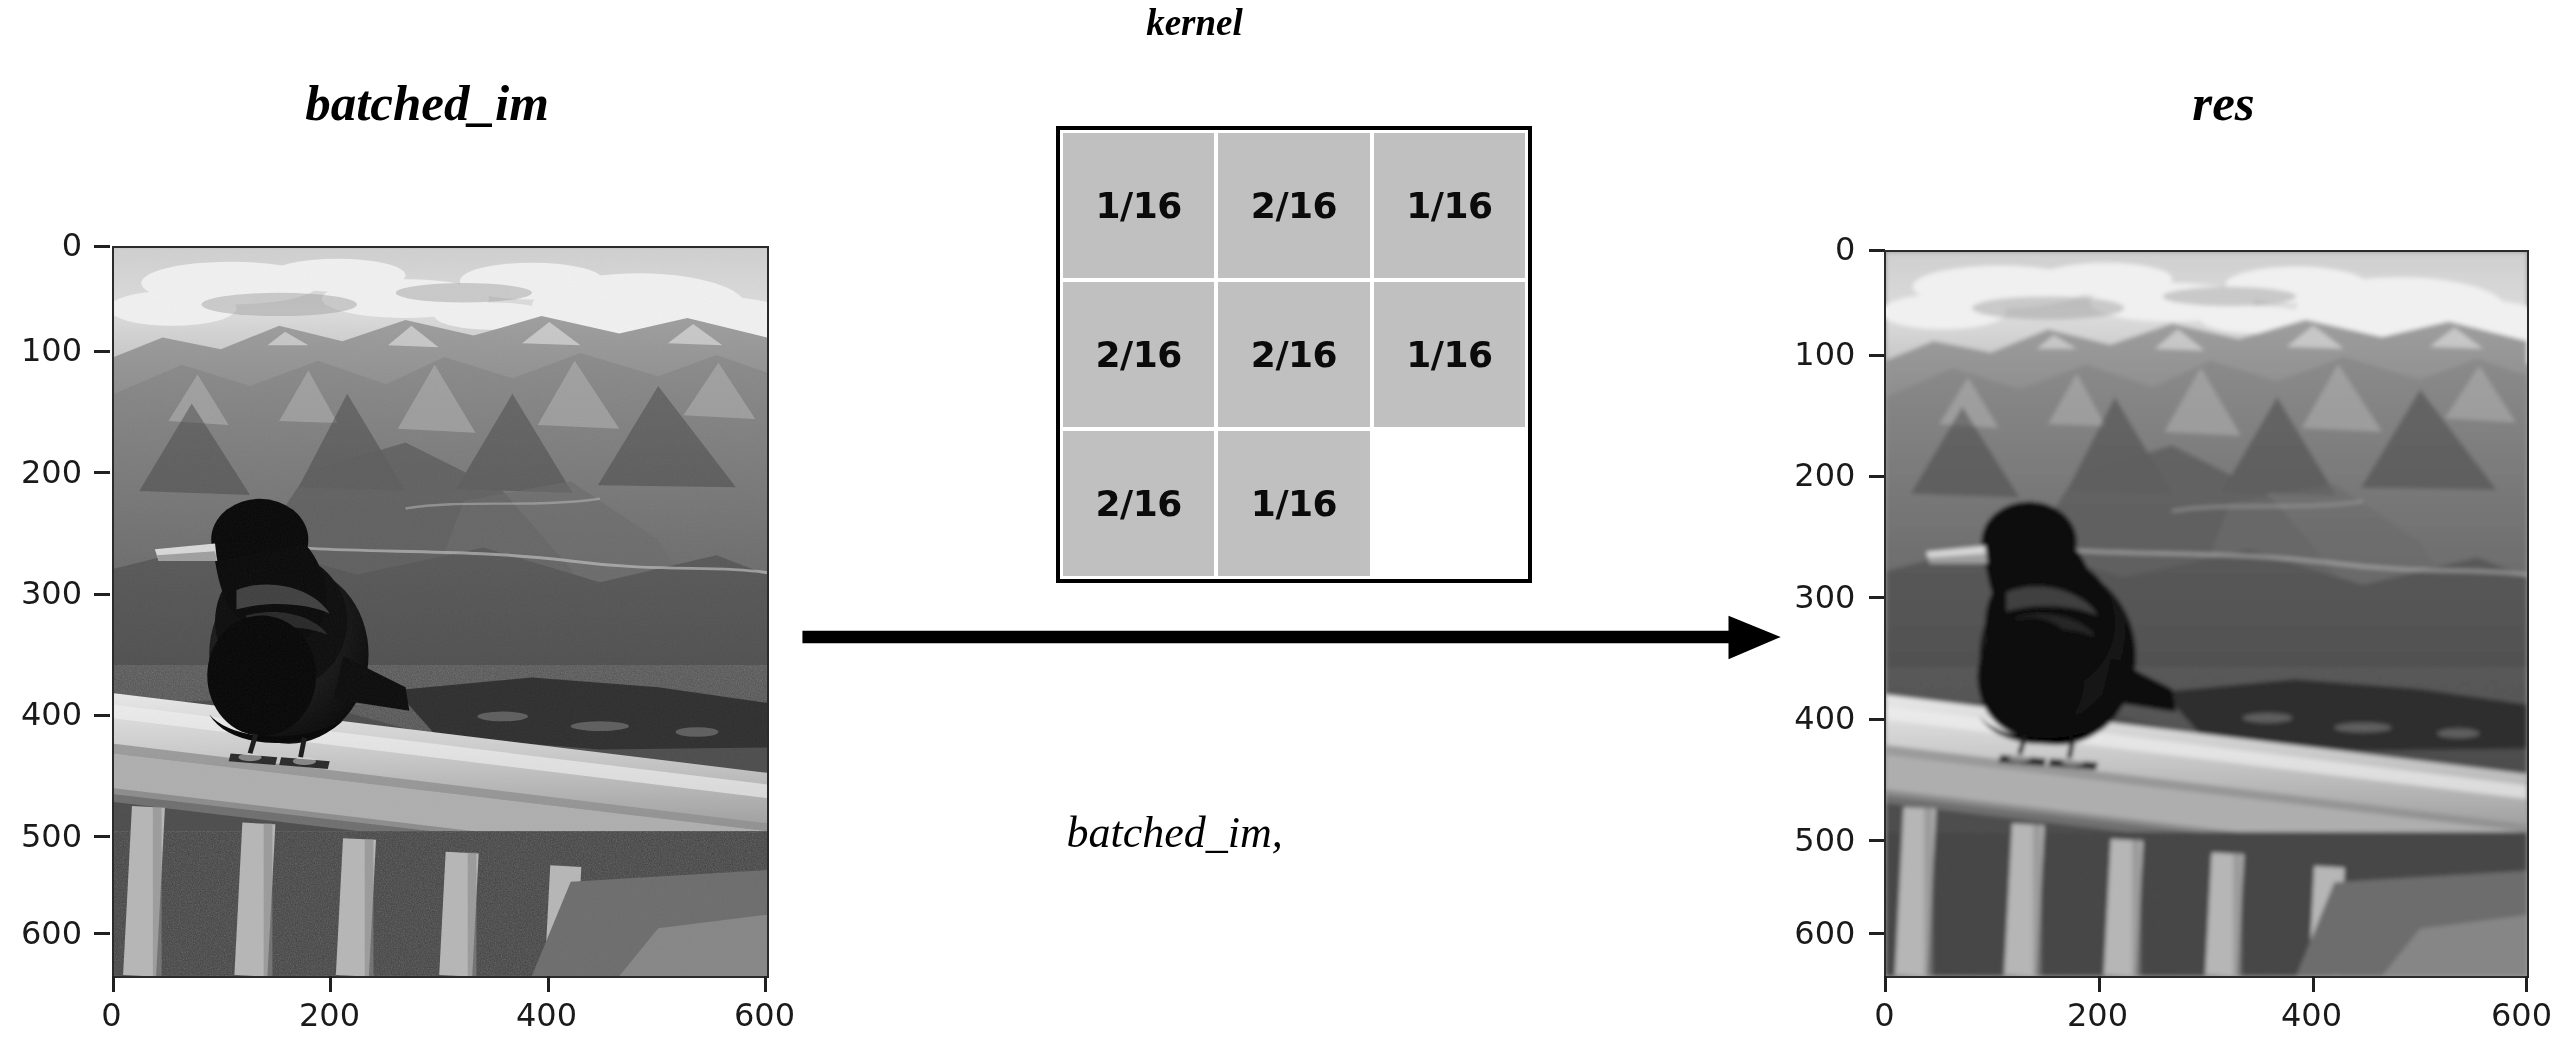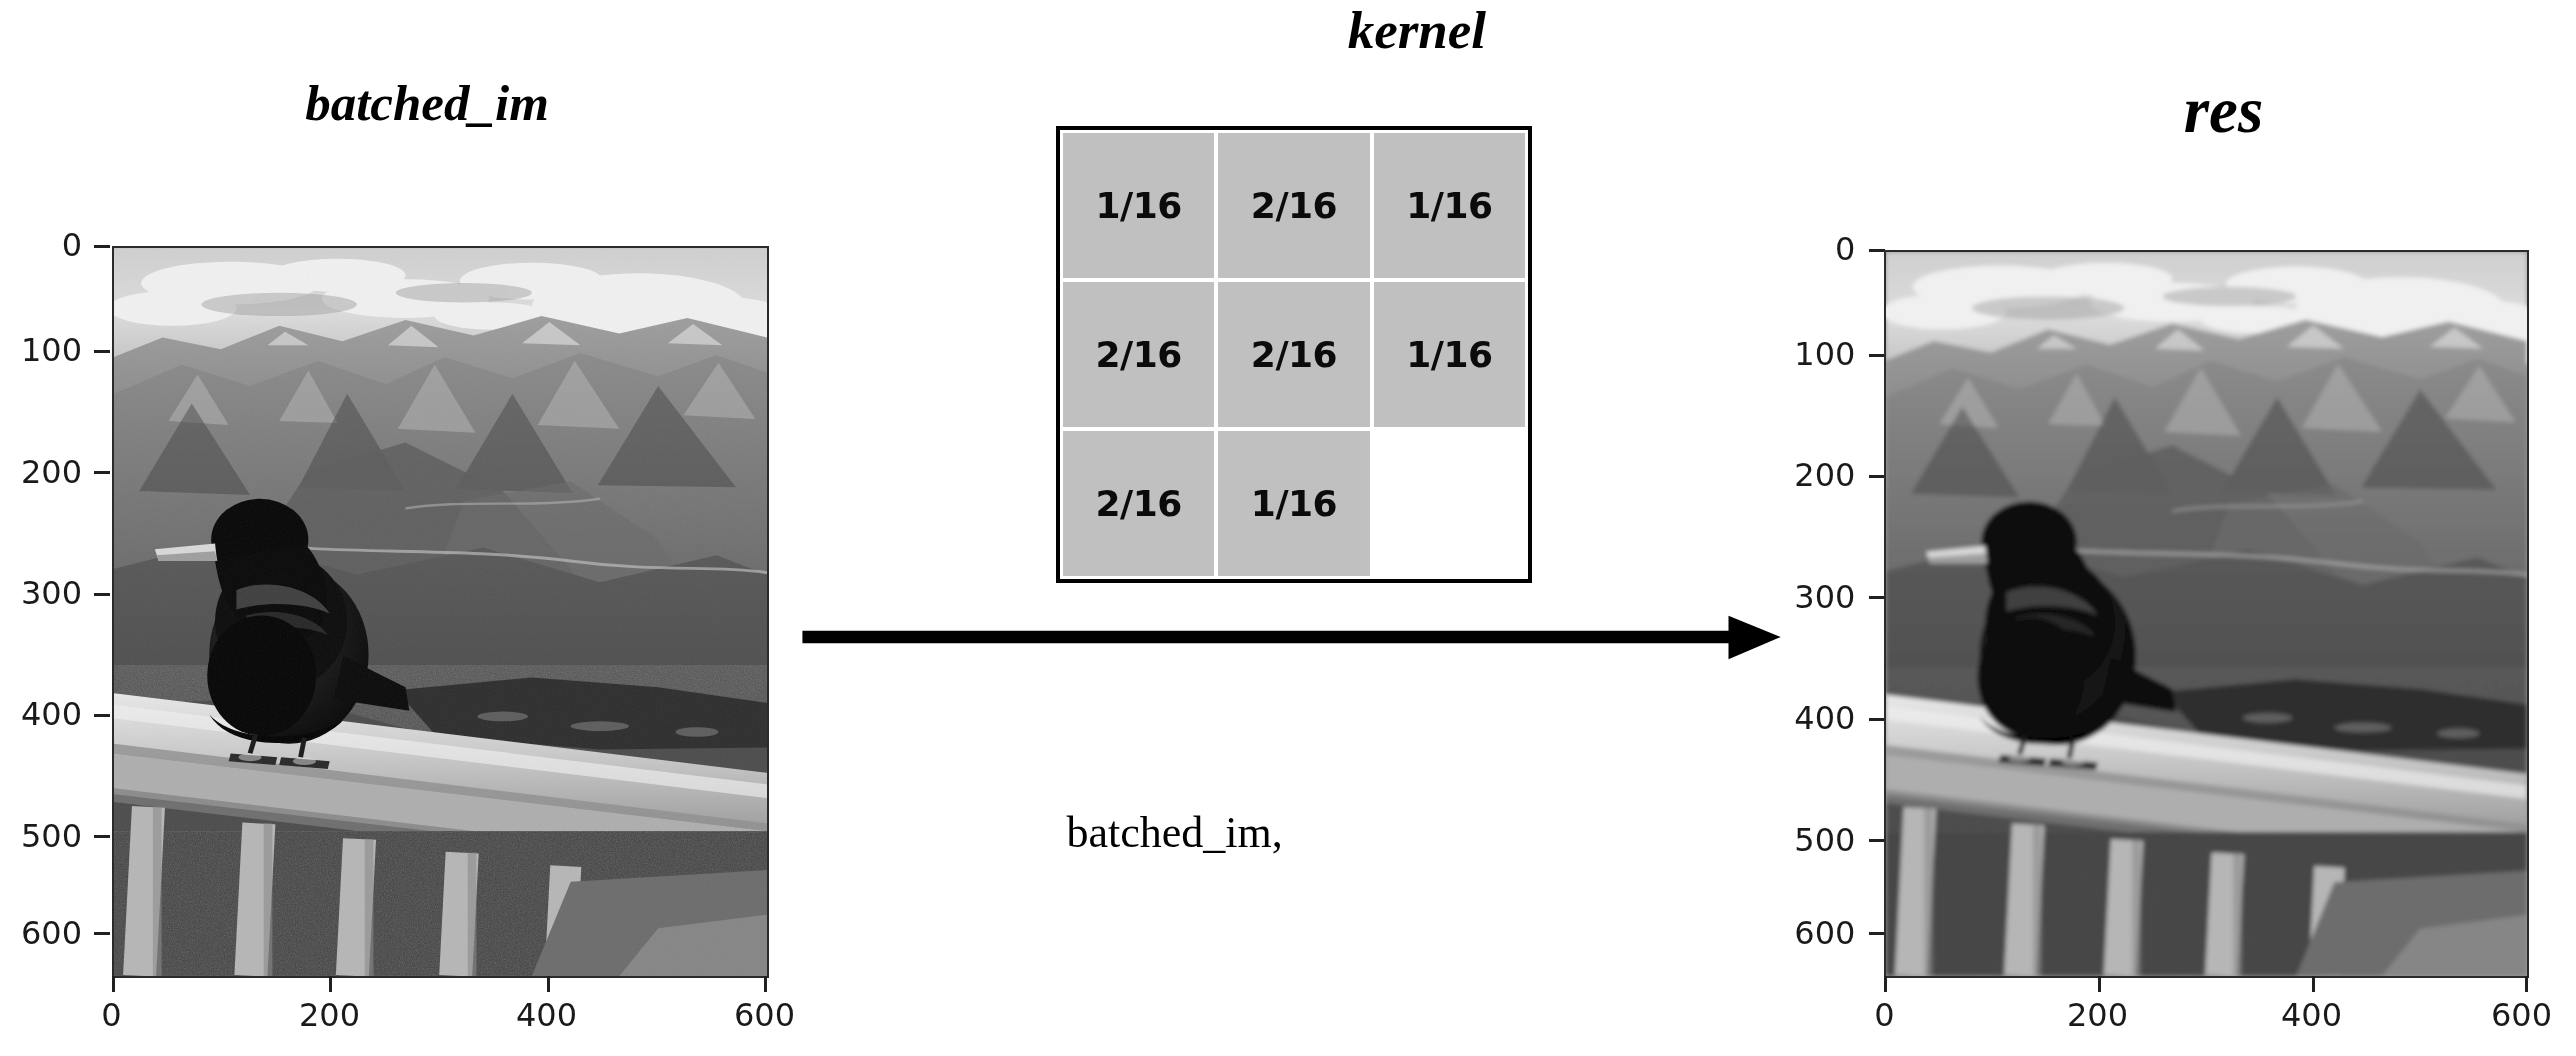--- a/index.html
+++ b/index.html
@@ -88,21 +88,21 @@
   
   .code-block {
     position: absolute;
     font-family: "Liberation Serif", serif;
     font-size: 44px;
     color: #000000;
     line-height: 1.30;
     white-space: pre;
   }
   .code-line { display: block; }
-  .code-indent { padding-left: 85px; }
+  .code-indent { padding-left: 85px; font-style: italic; }
 </style>
 </head>
 <body>
 
 <div class="abs" style="left:0px; top:0px; width:816px; height:870px;">
 
   <div class="panel-title" style="left:155px; top:78px; width:544px; position:absolute; font-size:51px;">batched_im</div>
 
   <div class="tick-label ytick" style="position:absolute; left:0px; top:229px; width:82px;">0</div>
   <div class="tick-label ytick" style="position:absolute; left:0px; top:334px; width:82px;">100</div>
@@ -299,21 +299,21 @@
   <div class="tickmark" style="left:764px; top:976px; width:2.9px; height:15.5px;"></div>
 
   <div class="tick-label xtick" style="position:absolute; left:63px; top:999px; width:97px;">0</div>
   <div class="tick-label xtick" style="position:absolute; left:281px; top:999px; width:97px;">200</div>
   <div class="tick-label xtick" style="position:absolute; left:498px; top:999px; width:97px;">400</div>
   <div class="tick-label xtick" style="position:absolute; left:716px; top:999px; width:97px;">600</div>
 </div>
 
 <div class="abs" style="left:816px; top:0px; width:971px; height:1057px;">
 
-  <div class="panel-title" style="left:87px; top:3.9px; width:583px; position:absolute; font-size:53px;text-align:right;">kernel</div>
+  <div class="panel-title" style="left:87px; top:3.9px; width:583px; position:absolute; font-size:37px;">kernel</div>
 
   <div class="kernel-box" style="left:240px; top:126px; width:476px; height:457px;">
     <div class="kernel-cell">1/16</div>
     <div class="kernel-cell">2/16</div>
     <div class="kernel-cell">1/16</div>
     <div class="kernel-cell">2/16</div>
     <div class="kernel-cell">2/16</div>
     <div class="kernel-cell">1/16</div>
     <div class="kernel-cell">2/16</div>
     <div class="kernel-cell">1/16</div>
@@ -329,21 +329,21 @@
 
 <div class="arrow-wrap" style="left:798px; top:608px; width:991px; height:58px;">
   <svg width="991" height="58" viewBox="0 0 1020 60">
     <line x1="2" y1="30" x2="965" y2="30" stroke="#000000" stroke-width="13"></line>
     <polygon points="960,8 1014,30 960,53" fill="#000000"></polygon>
   </svg>
 </div>
 
 <div class="abs" style="left:1787px; top:0px; width:789px; height:1057px;">
 
-  <div class="panel-title" style="left:291px; top:78px; width:291px; position:absolute; font-size:65px;">res</div>
+  <div class="panel-title" style="left:291px; top:78px; width:291px; position:absolute; font-size:51px;">res</div>
 
   <div class="tick-label ytick" style="position:absolute; left:-13.6px; top:233px; width:82px;">0</div>
   <div class="tick-label ytick" style="position:absolute; left:-13.6px; top:338px; width:82px;">100</div>
   <div class="tick-label ytick" style="position:absolute; left:-13.6px; top:459px; width:82px;">200</div>
   <div class="tick-label ytick" style="position:absolute; left:-13.6px; top:581px; width:82px;">300</div>
   <div class="tick-label ytick" style="position:absolute; left:-13.6px; top:702px; width:82px;">400</div>
   <div class="tick-label ytick" style="position:absolute; left:-13.6px; top:824px; width:82px;">500</div>
   <div class="tick-label ytick" style="position:absolute; left:-13.6px; top:917px; width:82px;">600</div>
 
   <div class="tickmark" style="left:82px; top:249px; width:15.5px; height:2.9px;"></div>

